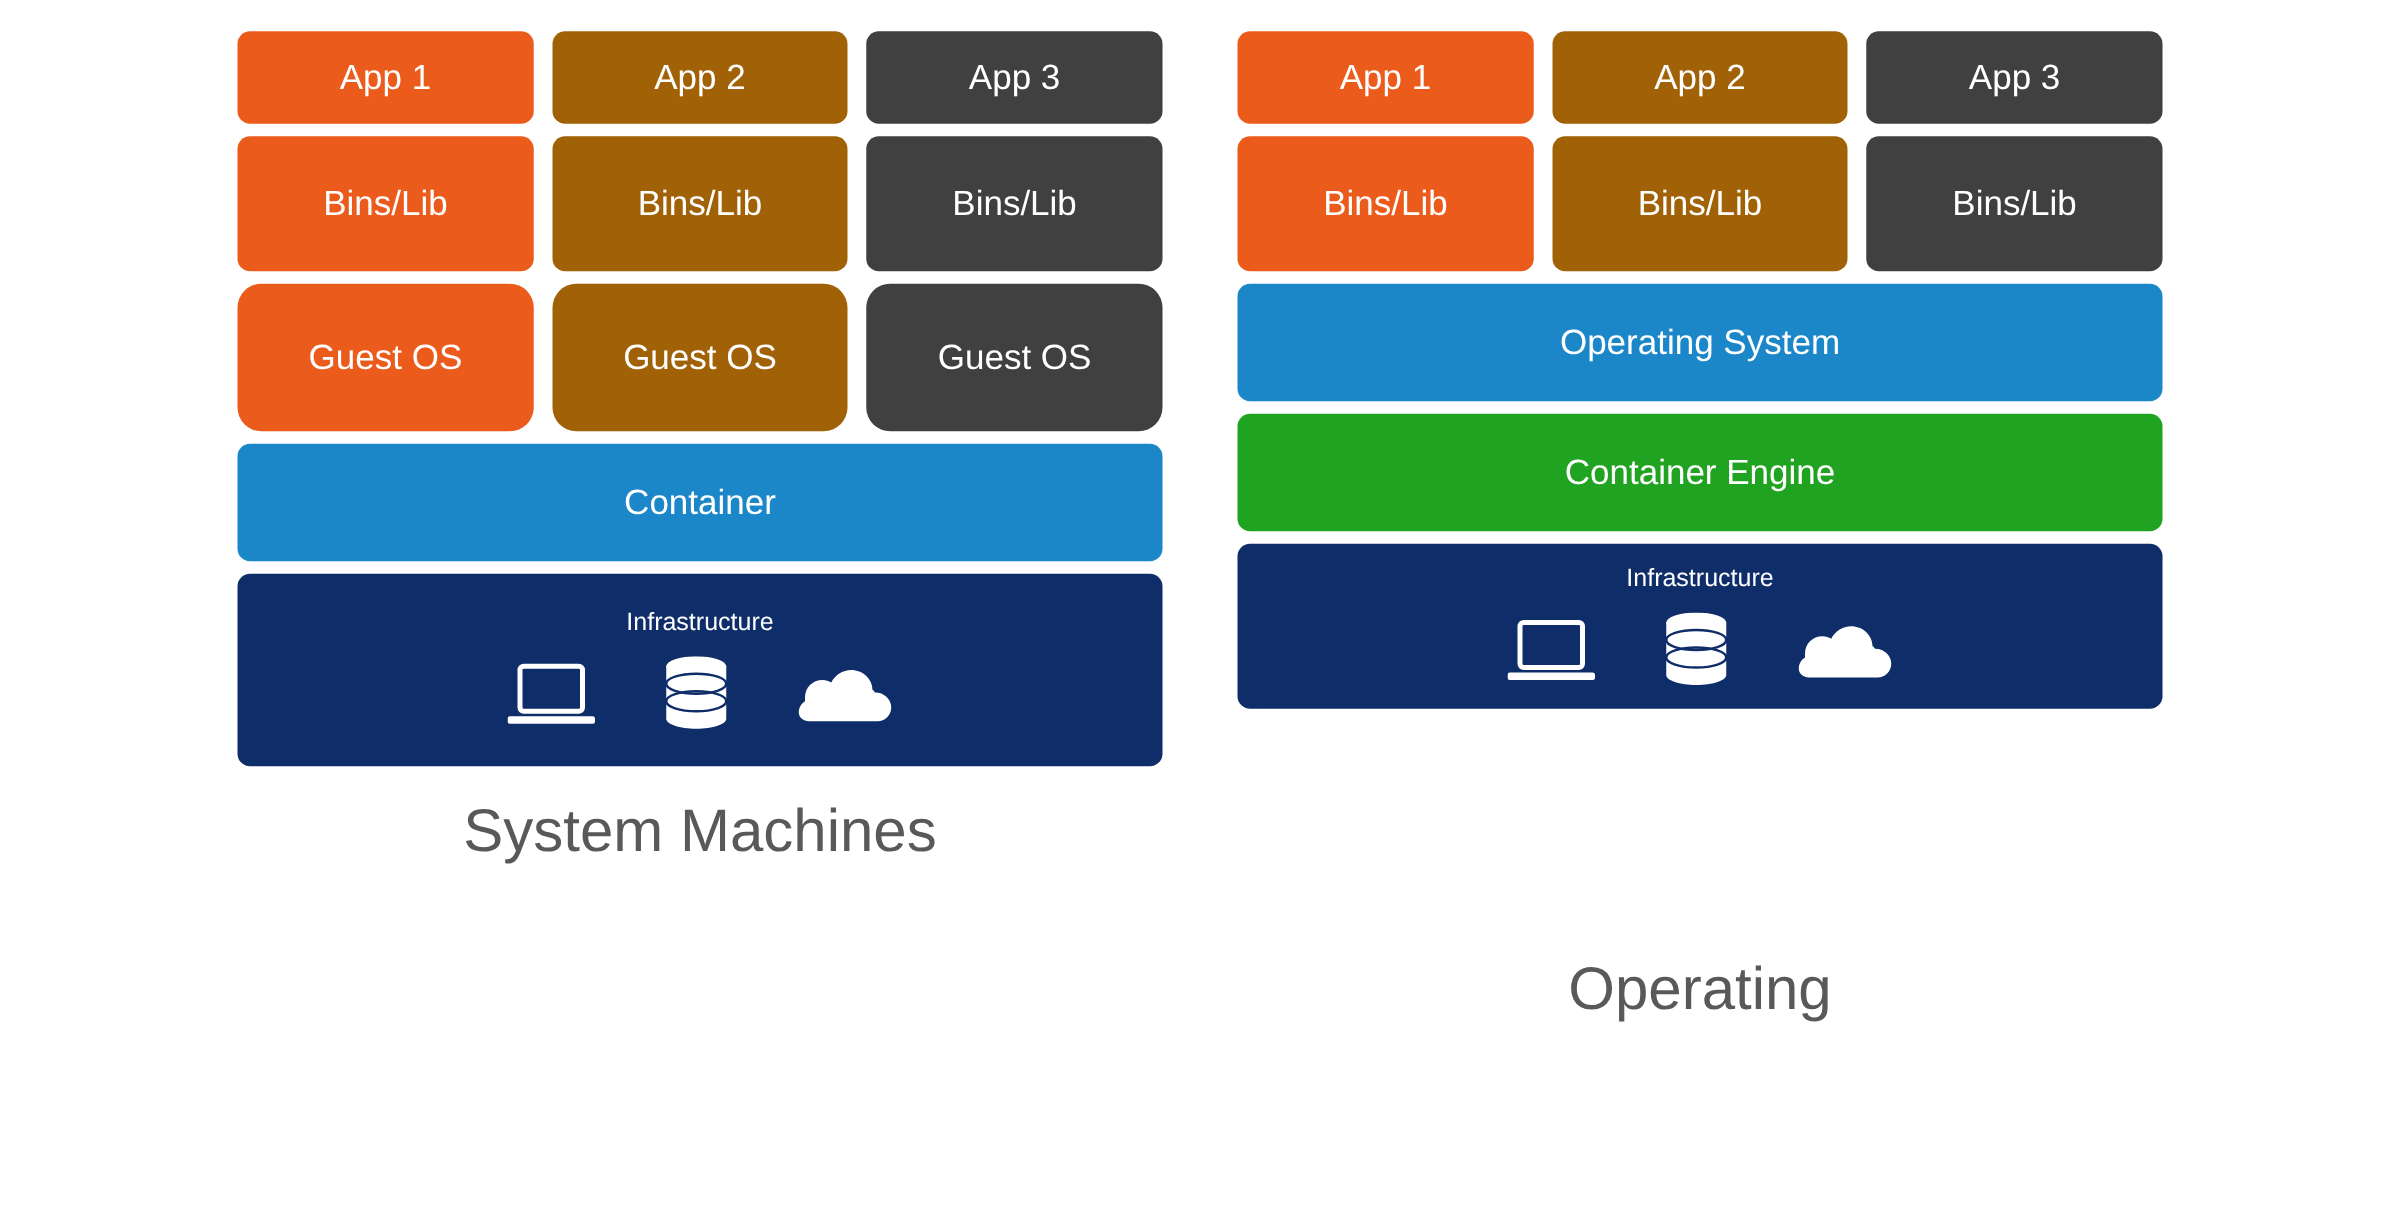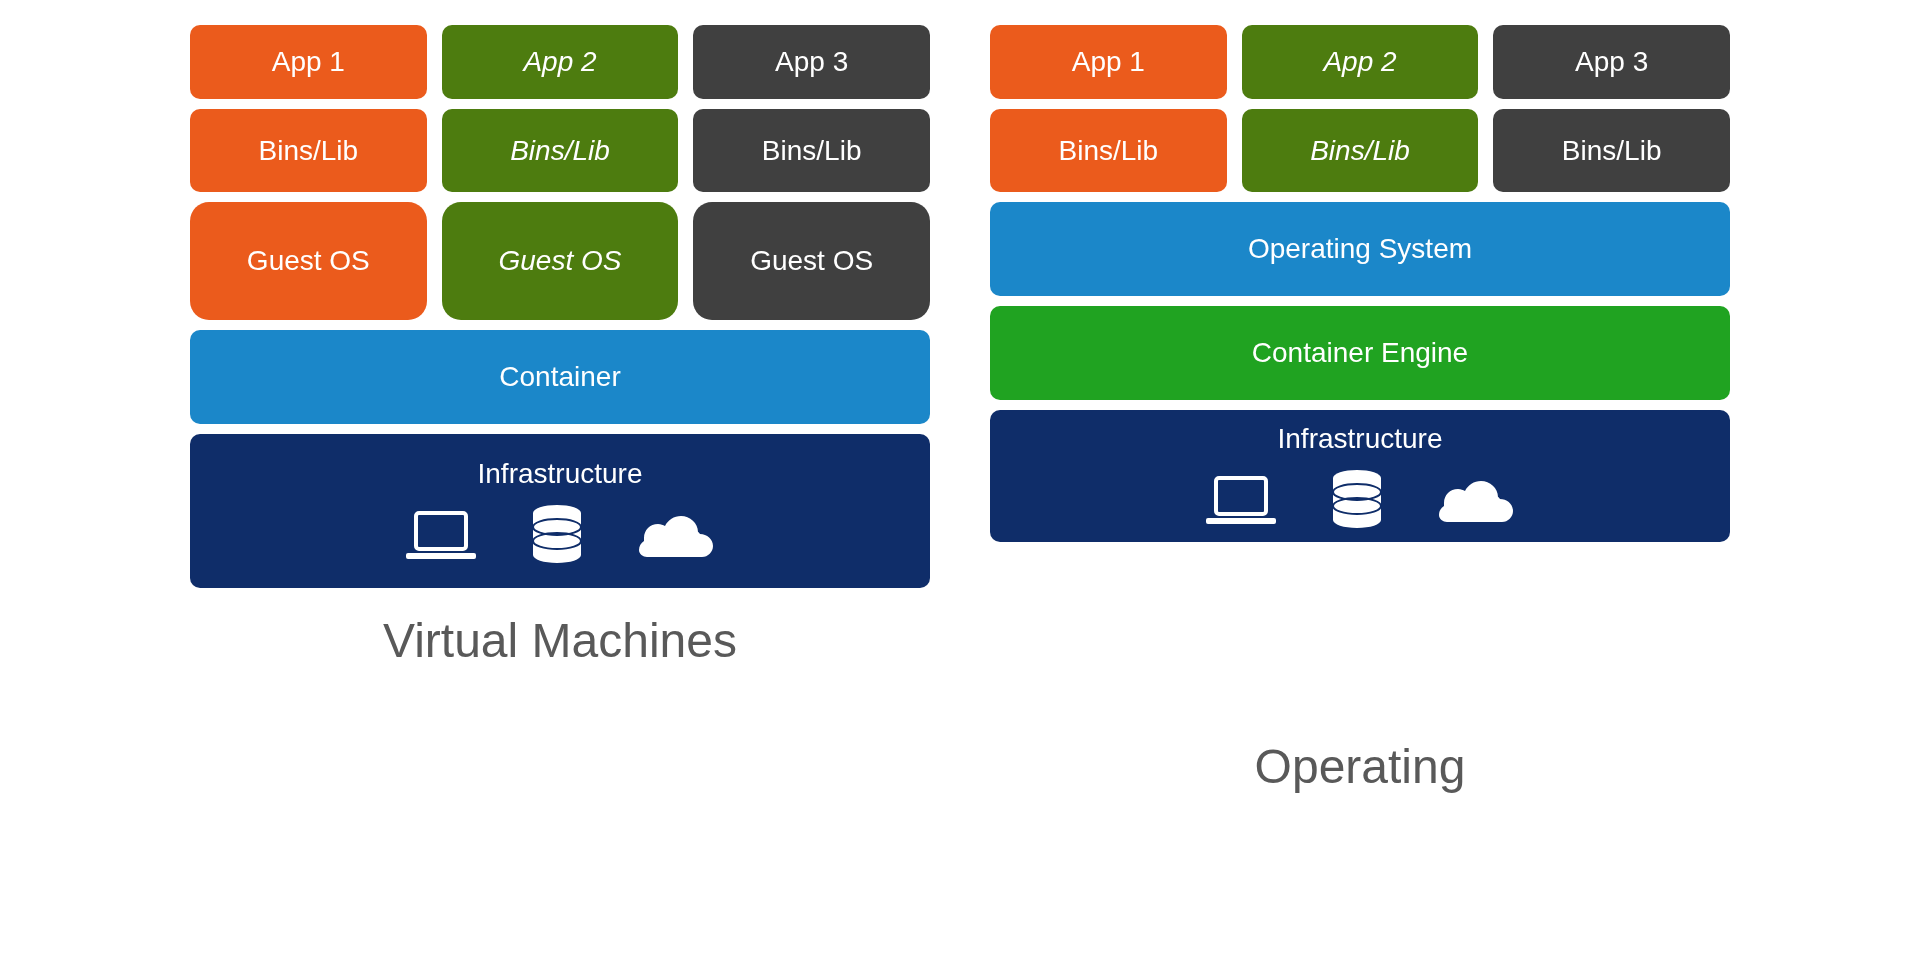--- a/index.html
+++ b/index.html
@@ -38,57 +38,57 @@
       display: flex;
       align-items: center;
       justify-content: center;
       font-size: 28px;
       font-weight: 400;
     }
     .h-small {
       height: 74px;
     }
     .h-med {
-      height: 83px;
+      height: 108px;
     }
     .h-medplus {
       height: 94px;
     }
     .h-guest {
       height: 118px;
       border-radius: 19px;
     }
     .h-infra {
       height: 154px;
     }
     .h-infra2 {
       height: 132px;
     }
     .orange { background: #EB5B1C; }
-    .amber { background: #4d7c0f; font-style: italic; }
+    .amber { background: #a16207; }
     .teal { background: #404040; }
     .green { background: #20A321; }
     .blue { background: #1B87C9; }
     .navy { background: #0F2D69; }
     .stack-title {
       margin-top: 25px;
       font-size: 48px;
       font-weight: 300;
       color: #595959;
       text-align: center;
     }
     .infra-block {
       display: flex;
       flex-direction: column;
       align-items: center;
       justify-content: center;
       gap: 15px;
     }
     .infra-label {
-      font-size: 28px;
+      font-size: 20px;
     }
     .icon-row {
       display: flex;
       gap: 55px;
       align-items: center;
     }
     .icon {
       fill: #ffffff;
     }
     .containers-filler {
@@ -130,21 +130,21 @@
           <path d="M2 36 L2 50 C2 54.4 12.7 58 26 58 C39.3 58 50 54.4 50 50 L50 36" fill="#ffffff"></path>
           <ellipse cx="26" cy="22" rx="24" ry="8" fill="none" stroke="#0F2D69" stroke-width="2"></ellipse>
           <ellipse cx="26" cy="36" rx="24" ry="8" fill="none" stroke="#0F2D69" stroke-width="2"></ellipse>
         </svg>
         <svg class="icon" width="76" height="46" viewBox="0 0 76 46">
           <path d="M60 20 C60 11 52 4 43 4 C36 4 30 8 27 14 C25 13 23 12 20 12 C12 12 6 18 6 26 C6 27 6 28 6 29 C3 31 1 34 1 38 C1 42 5 45 9 45 L64 45 C70 45 75 40 75 34 C75 27 69 22 62 22 C61 21 61 20 60 20 Z" fill="#ffffff"></path>
         </svg>
       </div>
     </div>
   </div>
-  <div class="stack-title">Virtual Machines</div>
+  <div class="stack-title">System Machines</div>
 </div>
 
 <div class="stack-container">
   <div class="stack">
     <div class="row3">
       <div class="block orange h-small">App 1</div>
       <div class="block amber h-small">App 2</div>
       <div class="block teal h-small">App 3</div>
     </div>
     <div class="row3">

